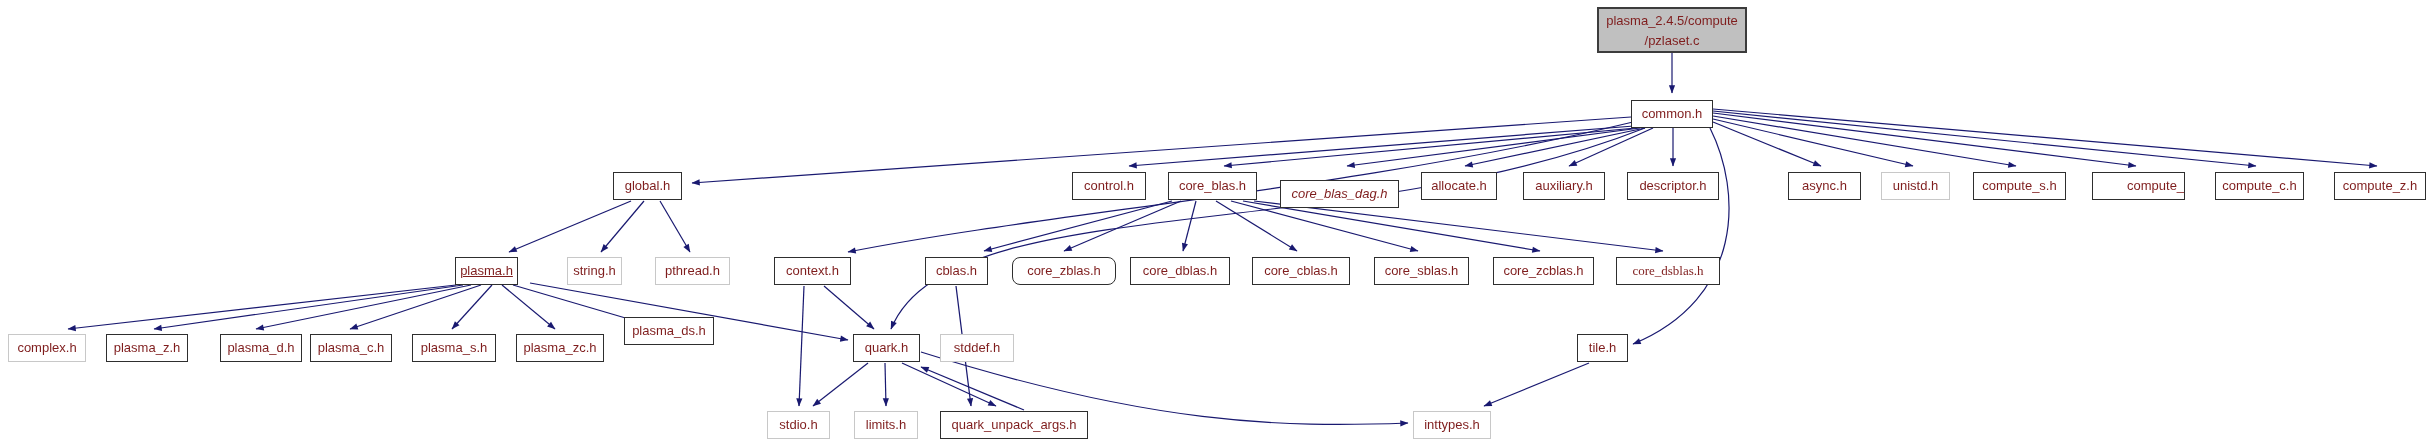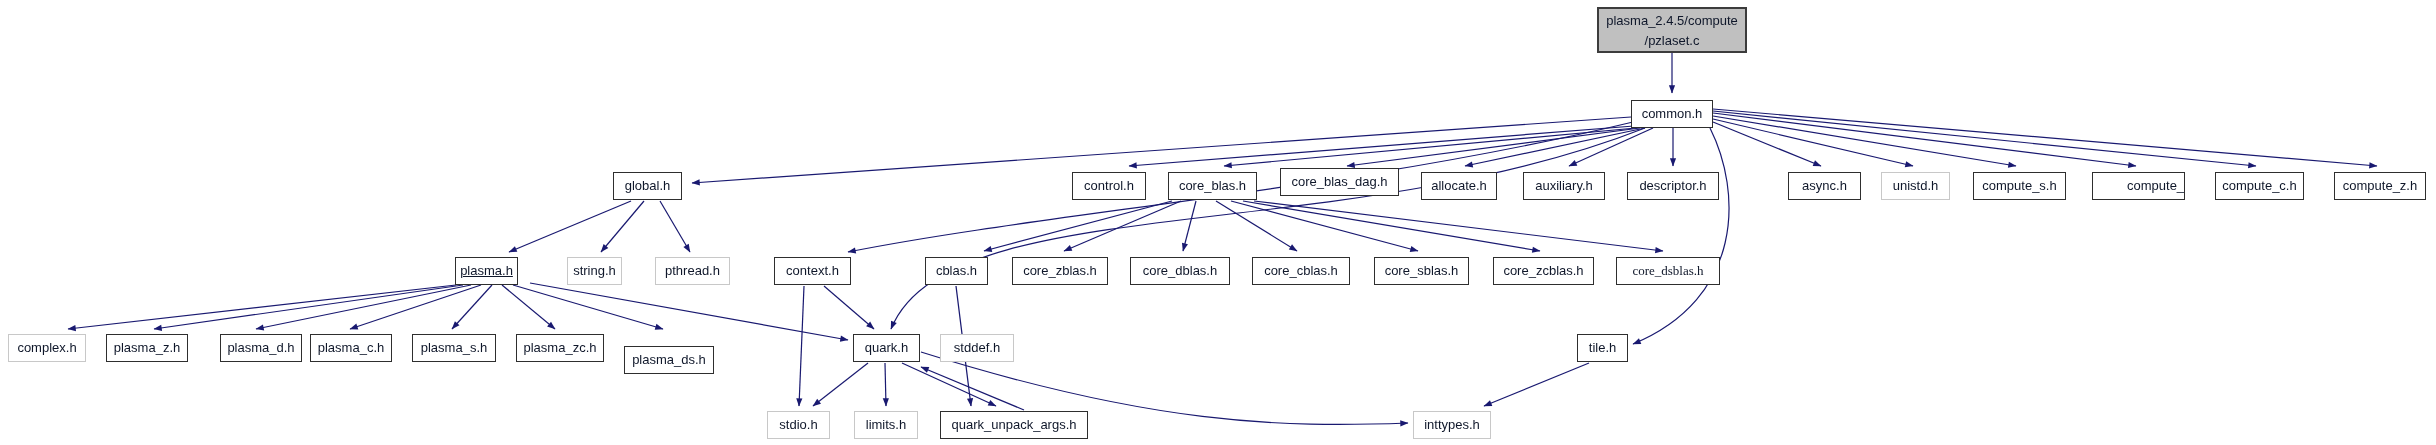--- a/index.html
+++ b/index.html
@@ -1,20 +1,20 @@
 <!DOCTYPE html>
 <html><head>
 <meta charset="utf-8">
 <style>
   html,body{margin:0;padding:0;background:#ffffff;}
   #canvas{position:relative;width:2436px;height:445px;background:#ffffff;
           font-family:"Liberation Sans","DejaVu Sans",sans-serif;}
   #edges{position:absolute;left:0;top:0;width:2436px;height:445px;z-index:0;}
   .node{position:absolute;box-sizing:border-box;height:28px;background:#ffffff;
-        border:1px solid #2e2e2e;color:#0f172a;font-size:13px;line-height:26px;
+        border:1px solid #2e2e2e;color:#7f1d1d;font-size:13px;line-height:26px;
         text-align:center;white-space:nowrap;z-index:2;overflow:hidden;}
   .node.system{border-color:#c8c8c8;}
   .node.root{height:46px;background:#c0c0c0;border:2px solid #3c3c3c;
              line-height:20px;padding-top:2px;}
   .node.root .l{display:block;height:20px;line-height:20px;}
   path.edge{stroke:#191970;stroke-width:1.2;fill:none;}
 </style>
 </head>
 <body>
 
@@ -81,50 +81,50 @@
   <div class="node root" style="left:1597px;top:7px;width:150px;">
     <span class="l">plasma_2.4.5/compute</span>
     <span class="l">/pzlaset.c</span>
   </div>
 
   <div class="node" style="left:1631px;top:100px;width:82px;">common.h</div>
 
   <div class="node" style="left:613px;top:172px;width:69px;">global.h</div>
   <div class="node" style="left:1072px;top:172px;width:74px;">control.h</div>
   <div class="node" style="left:1168px;top:172px;width:89px;">core_blas.h</div>
-  <div class="node" style="left:1280px;top:168px;width:119px;">core_blas_dag.h</div>
+  <div class="node" style="left:1280px;top:180px;width:119px;font-style:italic;">core_blas_dag.h</div>
   <div class="node" style="left:1421px;top:172px;width:76px;">allocate.h</div>
   <div class="node" style="left:1523px;top:172px;width:82px;">auxiliary.h</div>
   <div class="node" style="left:1627px;top:172px;width:92px;">descriptor.h</div>
   <div class="node" style="left:1788px;top:172px;width:73px;">async.h</div>
   <div class="node system" style="left:1881px;top:172px;width:69px;">unistd.h</div>
   <div class="node" style="left:1973px;top:172px;width:93px;">compute_s.h</div>
   <div class="node" style="left:2092px;top:172px;width:93px;padding-left:34px;">compute_d.h</div>
   <div class="node" style="left:2215px;top:172px;width:89px;">compute_c.h</div>
   <div class="node" style="left:2334px;top:172px;width:92px;">compute_z.h</div>
 
   <div class="node" style="left:455px;top:257px;width:63px;text-decoration:underline;">plasma.h</div>
   <div class="node system" style="left:567px;top:257px;width:55px;">string.h</div>
   <div class="node system" style="left:655px;top:257px;width:75px;">pthread.h</div>
   <div class="node" style="left:774px;top:257px;width:77px;">context.h</div>
   <div class="node" style="left:925px;top:257px;width:63px;">cblas.h</div>
-  <div class="node" style="left:1012px;top:257px;width:96px;">core_zblas.h</div>
+  <div class="node" style="left:1012px;top:257px;width:104px;border-radius:8px;">core_zblas.h</div>
   <div class="node" style="left:1130px;top:257px;width:100px;">core_dblas.h</div>
   <div class="node" style="left:1252px;top:257px;width:98px;">core_cblas.h</div>
   <div class="node" style="left:1374px;top:257px;width:95px;">core_sblas.h</div>
   <div class="node" style="left:1493px;top:257px;width:101px;">core_zcblas.h</div>
   <div class="node" style="left:1616px;top:257px;width:104px;font-family:Liberation Serif, serif;">core_dsblas.h</div>
 
   <div class="node system" style="left:8px;top:334px;width:78px;">complex.h</div>
   <div class="node" style="left:106px;top:334px;width:82px;">plasma_z.h</div>
   <div class="node" style="left:220px;top:334px;width:82px;">plasma_d.h</div>
   <div class="node" style="left:310px;top:334px;width:82px;">plasma_c.h</div>
   <div class="node" style="left:412px;top:334px;width:84px;">plasma_s.h</div>
   <div class="node" style="left:516px;top:334px;width:88px;">plasma_zc.h</div>
-  <div class="node" style="left:624px;top:346px;width:90px;">plasma_ds.h</div>
+  <div class="node" style="left:624px;top:317px;width:90px;">plasma_ds.h</div>
   <div class="node" style="left:853px;top:334px;width:67px;">quark.h</div>
   <div class="node system" style="left:940px;top:334px;width:74px;">stddef.h</div>
   <div class="node" style="left:1577px;top:334px;width:51px;">tile.h</div>
 
   <div class="node system" style="left:767px;top:411px;width:63px;">stdio.h</div>
   <div class="node system" style="left:854px;top:411px;width:64px;">limits.h</div>
   <div class="node" style="left:940px;top:411px;width:148px;">quark_unpack_args.h</div>
   <div class="node system" style="left:1413px;top:411px;width:78px;">inttypes.h</div>
 
 </div>

